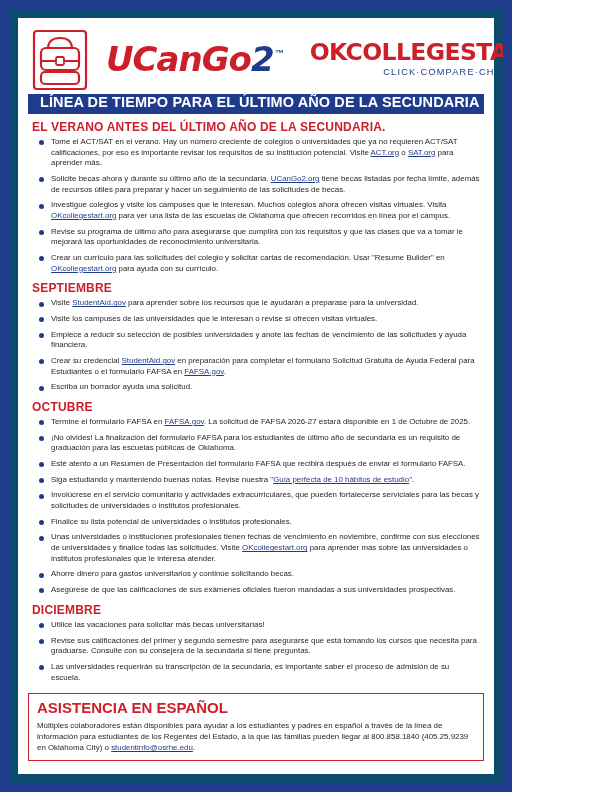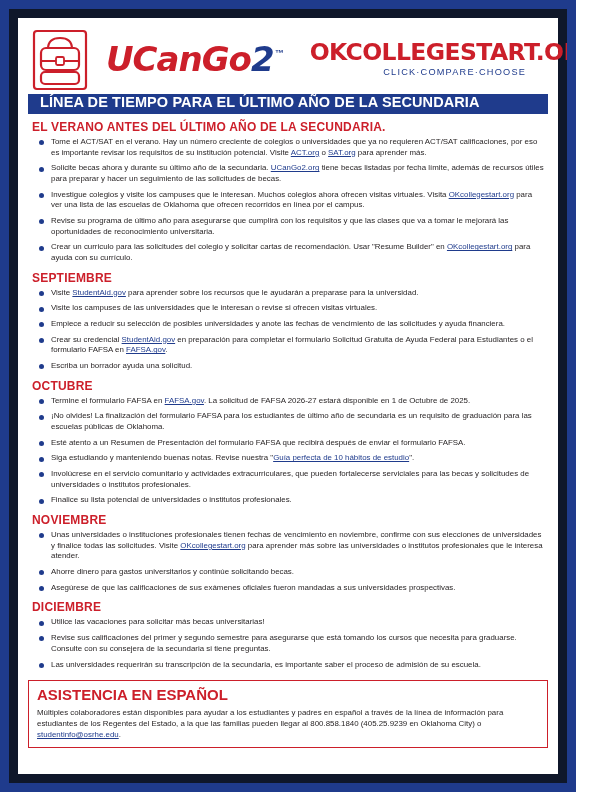--- a/index.html
+++ b/index.html
@@ -8,25 +8,25 @@
   }
   body {
     width: 612px;
     height: 792px;
     background: #ffffff;
     font-family: "Liberation Sans", sans-serif;
     -webkit-font-smoothing: antialiased;
   }
   .page {
     position: relative;
-    width: 576px;
+    width: 512px;
     height: 792px;
     box-sizing: border-box;
     border: 9px solid #1f3b8c;
-    background: #0f172a;
+    background: #0c4a6e;
     overflow: hidden;
   }
   .inner {
     position: absolute;
     left: 9px;
     top: 9px;
     right: 9px;
     bottom: 9px;
     background: #ffffff;
   }
@@ -221,21 +221,20 @@
       <div class="section-head">OCTUBRE</div>
       <ul class="bullets">
         <li>Termine el formulario FAFSA en <a class="lnk" href="#">FAFSA.gov</a>. La solicitud de FAFSA 2026-27 estará disponible en 1 de Octubre de 2025.</li>
         <li>¡No olvides! La finalización del formulario FAFSA para los estudiantes de último año de secundaria es un requisito de graduación para las escuelas públicas de Oklahoma.</li>
         <li>Esté atento a un Resumen de Presentación del formulario FAFSA que recibirá después de enviar el formulario FAFSA.</li>
         <li>Siga estudiando y manteniendo buenas notas. Revise nuestra "<a class="lnk" href="#">Guía perfecta de 10 hábitos de estudio</a>".</li>
         <li>Involúcrese en el servicio comunitario y actividades extracurriculares, que pueden fortalecerse serviciales para las becas y solicitudes de universidades o institutos profesionales.</li>
         <li>Finalice su lista potencial de universidades o institutos profesionales.</li>
       </ul>
 
-      <div class="section-head">NOVIEMBRE</div>
       <ul class="bullets">
         <li>Unas universidades o instituciones profesionales tienen fechas de vencimiento en noviembre, confirme con sus elecciones de universidades y finalice todas las solicitudes. Visite <a class="lnk" href="#">OKcollegestart.org</a> para aprender más sobre las universidades o institutos profesionales que le interesa atender.</li>
         <li>Ahorre dinero para gastos universitarios y continúe solicitando becas.</li>
         <li>Asegúrese de que las calificaciones de sus exámenes oficiales fueron mandadas a sus universidades prospectivas.</li>
       </ul>
 
       <div class="section-head">DICIEMBRE</div>
       <ul class="bullets">
         <li>Utilice las vacaciones para solicitar más becas universitarias!</li>
         <li>Revise sus calificaciones del primer y segundo semestre para asegurarse que está tomando los cursos que necesita para graduarse. Consulte con su consejera de la secundaria si tiene preguntas.</li>

